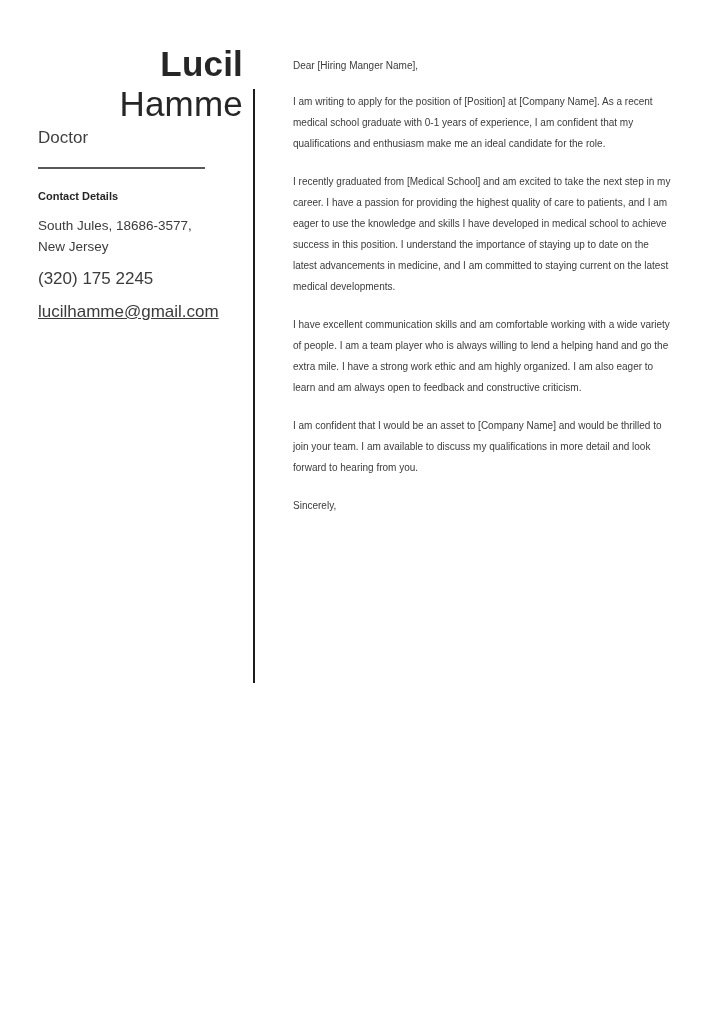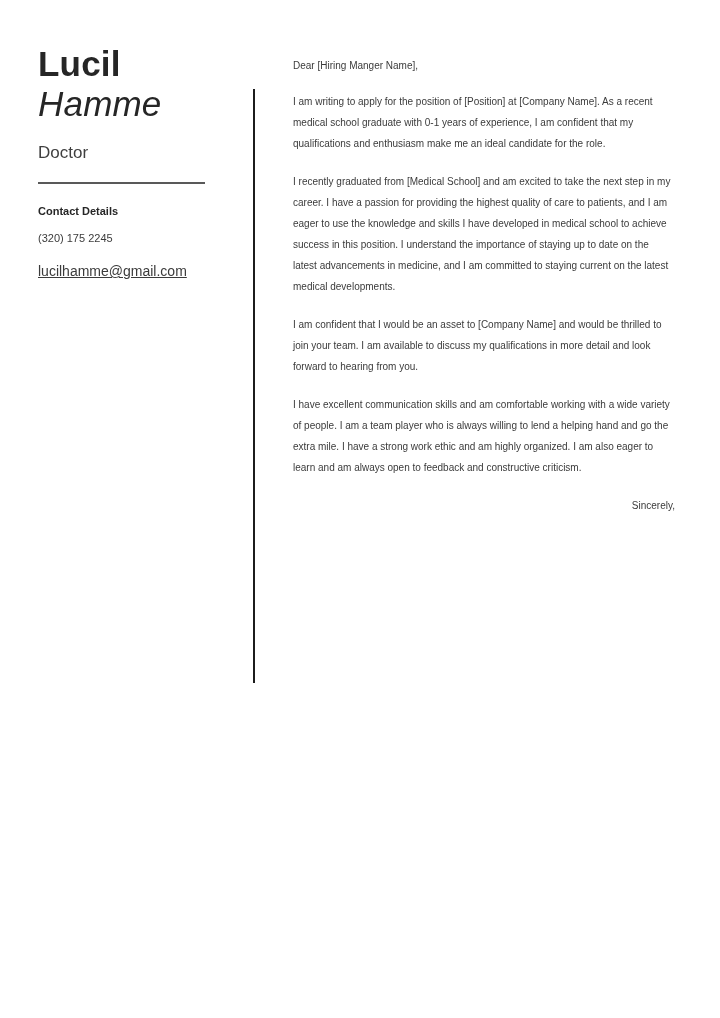--- a/index.html
+++ b/index.html
@@ -19,25 +19,26 @@
     width: 205px;
     color: var(--text, #3b3b3b);
   }
   .name {
     margin: 0;
     font-size: 35px;
     line-height: 40px;
     color: var(--heading, #262626);
     font-weight: 400;
     letter-spacing: 0.2px;
+    text-align: right;
   }
   .name .first { display: block; font-weight: 700; }
-  .name .last  { display: block; font-weight: 400; font-style: italic; }
+  .name .last  { display: block; font-weight: 400; }
   .job-title {
-    margin-top: 19px;
+    margin-top: 4px;
     font-size: 17px;
     color: #3f3f3f;
   }
   .divider {
     margin-top: 19px;
     width: 167px;
     height: 0;
     border-top: 2px solid var(--divider, #595959);
   }
   .contact-heading {
@@ -46,27 +47,27 @@
     font-weight: 700;
     color: var(--heading, #2b2b2b);
   }
   .address {
     margin-top: 13px;
     font-size: 13.5px;
     line-height: 21px;
   }
   .phone {
     margin-top: 11px;
-    font-size: 11px;
+    font-size: 17px;
     line-height: 21px;
   }
   .email {
     display: inline-block;
     margin-top: 12px;
-    font-size: 14px;
+    font-size: 17px;
     line-height: 21px;
     color: var(--text, #3b3b3b);
     text-decoration: underline;
     cursor: pointer;
   }
   
   .vrule {
     position: absolute;
     left: 253px;
     top: 89px;
@@ -79,44 +80,48 @@
     position: absolute;
     left: 293px;
     top: 55px;
     width: 382px;
     font-size: 10px;
     line-height: 21px;
     color: var(--text, #3b3b3b);
   }
   .letter p { margin: 0 0 17px 0; }
   .letter p.greeting { margin-bottom: 15px; }
-  .letter p.closing  { margin-bottom: 28px; text-align: right; }
+  .letter p.closing  { margin-bottom: 28px; }
   .letter p.signature { margin-bottom: 0; }
 </style>
 </head>
 <body>
 
 <div class="page">
 
   <aside class="sidebar">
     <h1 class="name">
       <span class="first">Lucil</span>
       <span class="last">Hamme</span>
     </h1>
     <div class="job-title">Doctor</div>
     <div class="divider"></div>
     <h2 class="contact-heading">Contact Details</h2>
+    <div class="address">
+      <div>South Jules, 18686-3577,</div>
+      <div>New Jersey</div>
+    </div>
     <div class="phone">(320) 175 2245</div>
     <a class="email" href="#">lucilhamme@gmail.com</a>
   </aside>
 
   <div class="vrule"></div>
 
   <main class="letter">
     <p class="greeting">Dear [Hiring Manger Name],</p>
     <p>I am writing to apply for the position of [Position] at [Company Name]. As a recent medical school graduate with 0-1 years of experience, I am confident that my qualifications and enthusiasm make me an ideal candidate for the role.</p>
     <p>I recently graduated from [Medical School] and am excited to take the next step in my career. I have a passion for providing the highest quality of care to patients, and I am eager to use the knowledge and skills I have developed in medical school to achieve success in this position. I understand the importance of staying up to date on the latest advancements in medicine, and I am committed to staying current on the latest medical developments.</p>
+    <p>I have excellent communication skills and am comfortable working with a wide variety of people. I am a team player who is always willing to lend a helping hand and go the extra mile. I have a strong work ethic and am highly organized. I am also eager to learn and am always open to feedback and constructive criticism.</p>
     <p>I am confident that I would be an asset to [Company Name] and would be thrilled to join your team. I am available to discuss my qualifications in more detail and look forward to hearing from you.</p>
-    <p>I have excellent communication skills and am comfortable working with a wide variety of people. I am a team player who is always willing to lend a helping hand and go the extra mile. I have a strong work ethic and am highly organized. I am also eager to learn and am always open to feedback and constructive criticism.</p>
     <p class="closing">Sincerely,</p>
   </main>
 
 </div>
 
 </body></html>

